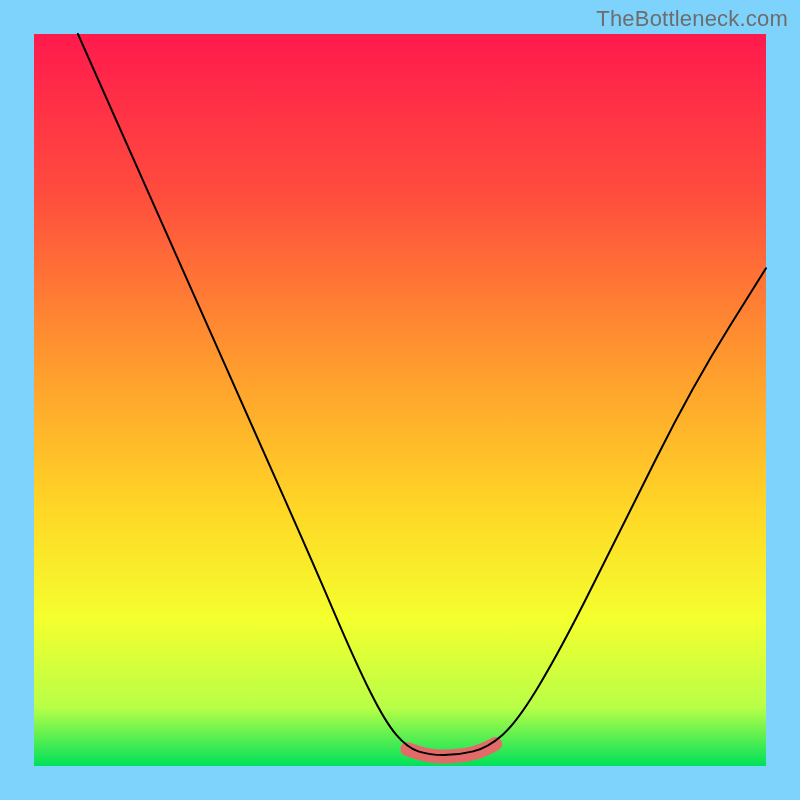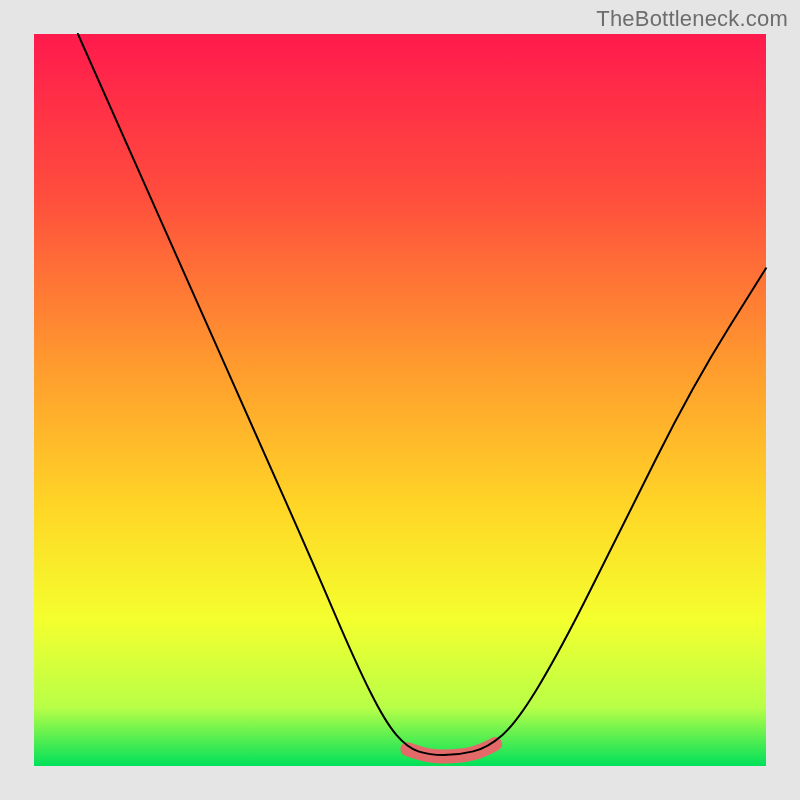--- a/index.html
+++ b/index.html
@@ -8,21 +8,21 @@
     width: 800px;
     height: 800px;
     background: #000;
     font-family: Arial, Helvetica, sans-serif;
     overflow: hidden;
   }
   .frame {
     position: relative;
     width: 800px;
     height: 800px;
-    background: #e5e5e5;
+    background: #7dd3fc;
   }
   .watermark {
     position: absolute;
     top: 6px;
     right: 12px;
     color: #6d6d6d;
     font-size: 22px;
     font-weight: 500;
     letter-spacing: 0.2px;
     z-index: 10;

